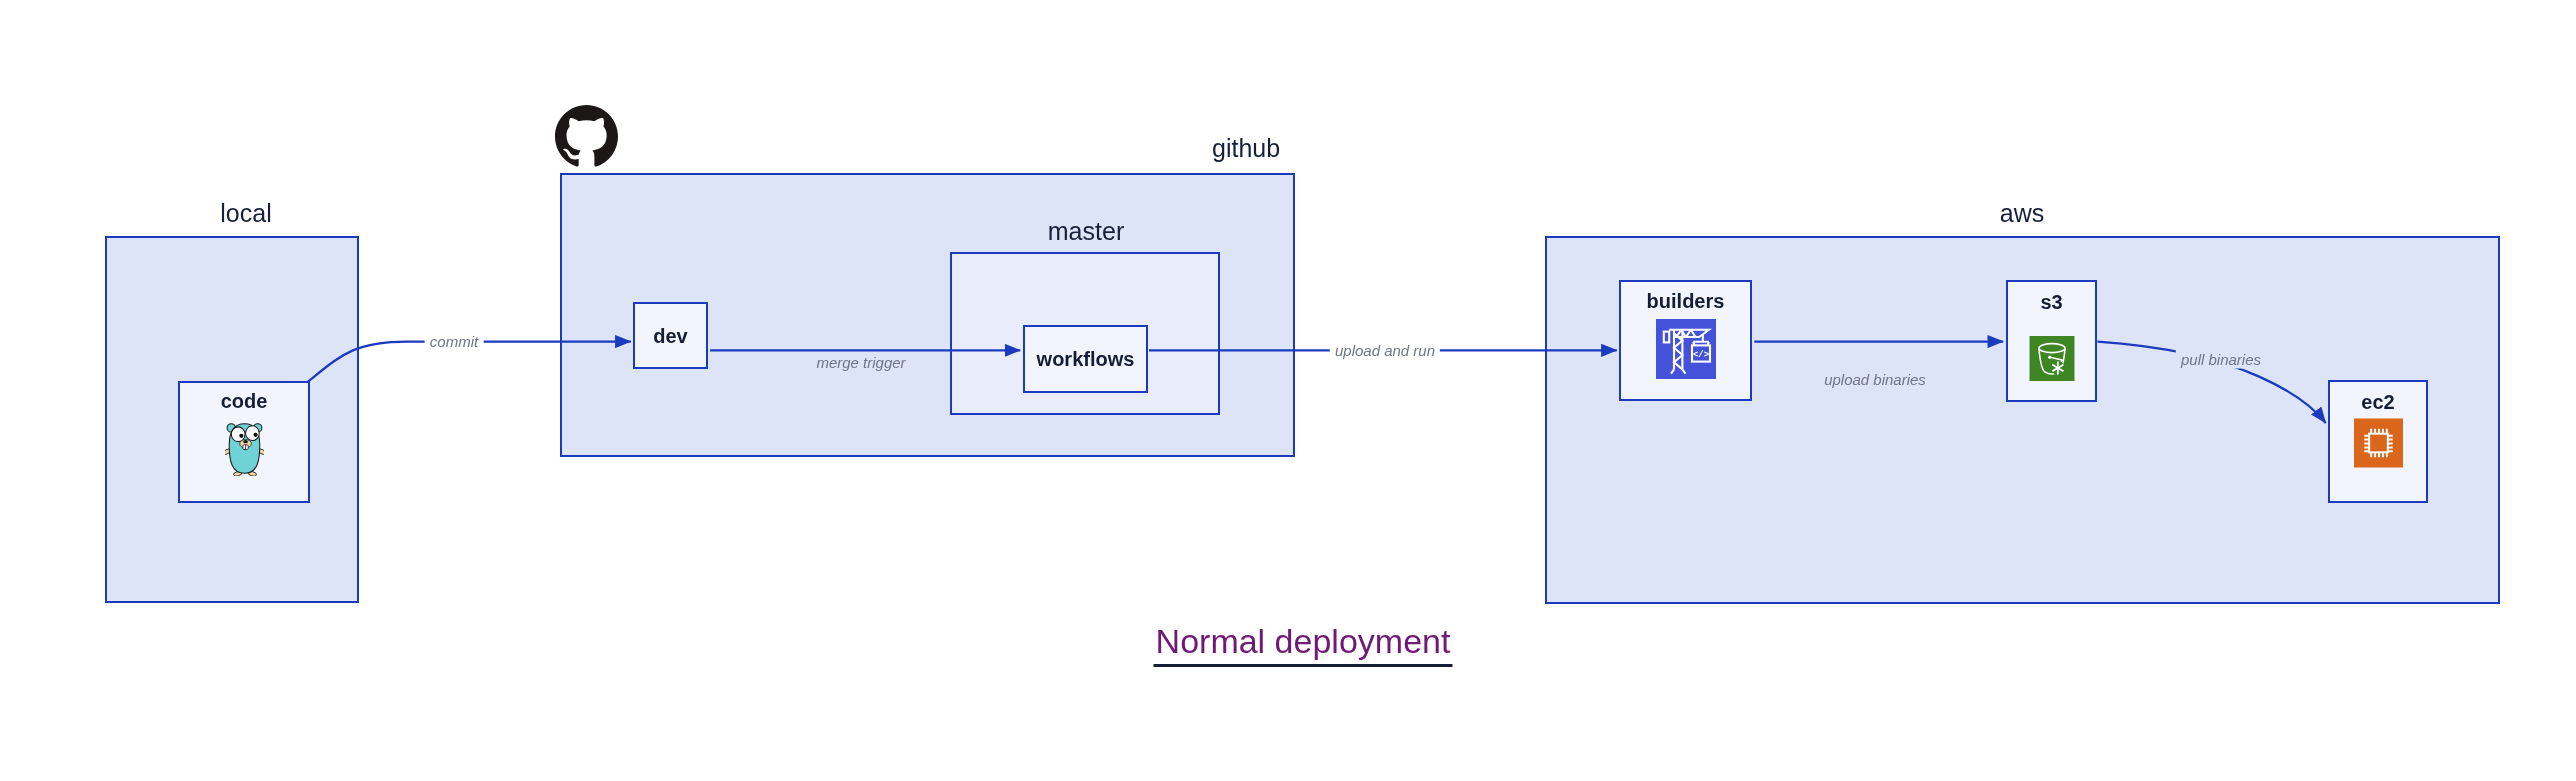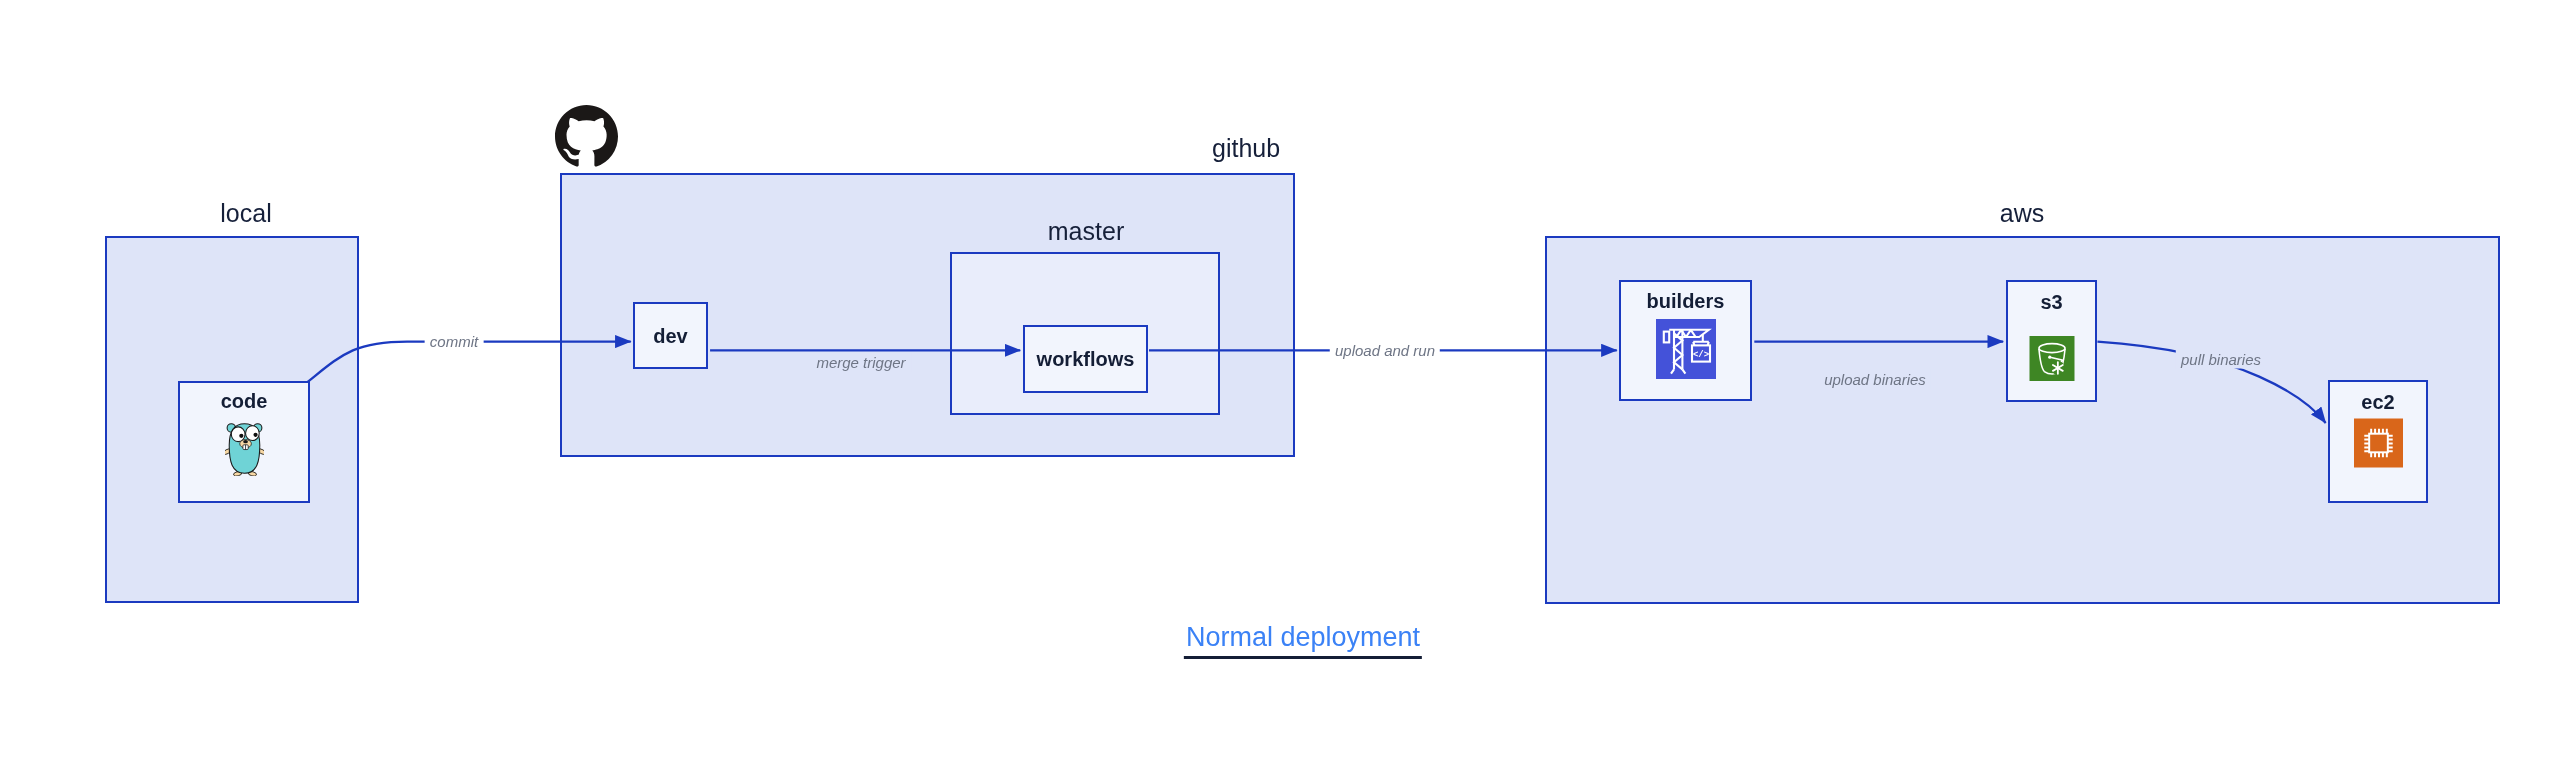--- a/index.html
+++ b/index.html
@@ -76,22 +76,22 @@
     position: absolute;
     left: 555px; top: 105px;
     width: 63px; height: 63px;
     z-index: 3;
   }
 
   #diagram-title {
     position: absolute;
     left: 1303px; top: 622px;
     transform: translateX(-50%);
-    font-size: 27px;
-    color: #3b82f6;
+    font-size: 34px;
+    color: #701a75;
     border-bottom: 3.1px solid #141E36;
     padding: 0 2.1px 3.1px 2.1px;
     white-space: nowrap;
     z-index: 4;
   }
 
   .icon-img { display: block; }
 </style>
 </head>
 <body>

